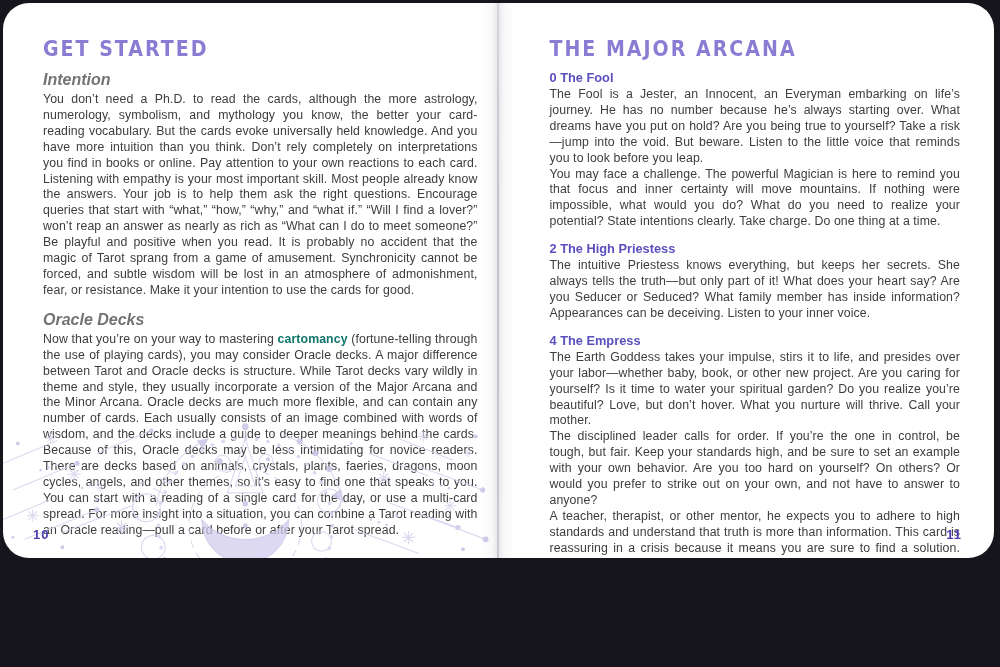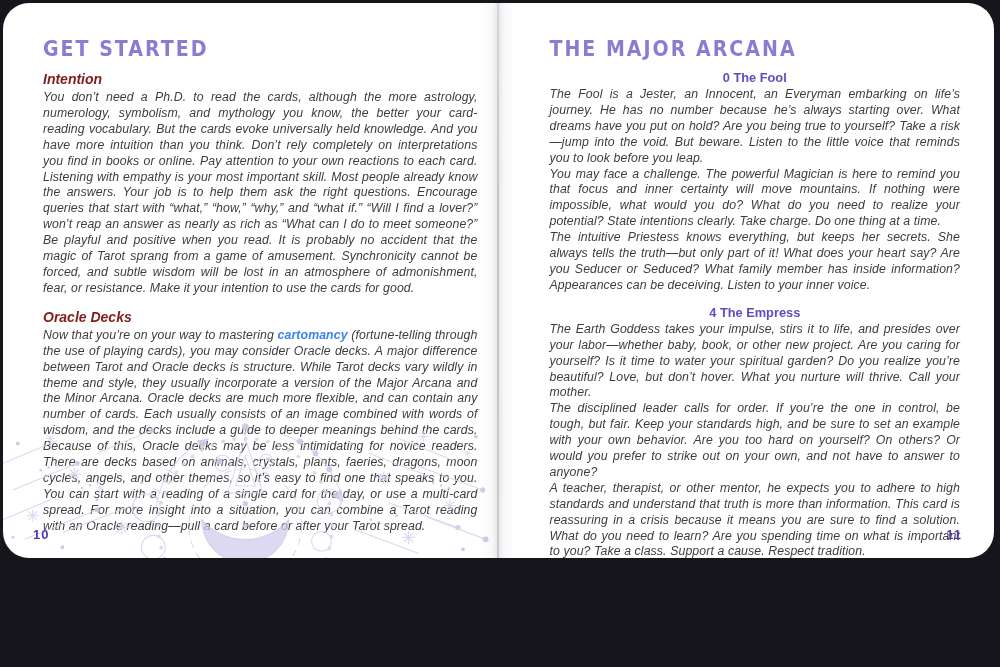--- a/index.html
+++ b/index.html
@@ -24,30 +24,30 @@
   .spine{flex:0 0 2px;background:linear-gradient(to bottom,#d6d6dc,#c2c2cb 40%,#c9c9d1);box-shadow:0 0 5px rgba(30,30,60,.18);}
   h1.page-heading{
     margin:0 0 8px 0;
     font-size:19px;font-weight:bold;letter-spacing:2px;
     color:#8a7bd3;
     font-family:"DejaVu Sans","Liberation Sans",sans-serif;
     transform:scaleY(1.08);transform-origin:left top;
   }
   h2.subhead{
     margin:12px 0 3px 0;
-    font-size:14px;font-weight:bold;font-style:italic;color:#7f1d1d;
+    font-size:16px;font-weight:bold;font-style:italic;color:#737373;
   }
   .bodytext{
     margin:0;font-size:12.3px;line-height:15.9px;color:#3d3d3d;
-    text-align:justify;letter-spacing:.1px;font-style:italic;
+    text-align:justify;letter-spacing:.1px;
   }
-  .bodytext strong{font-weight:bold;color:#3b82f6;}
+  .bodytext strong{font-weight:bold;color:#0f766e;}
   .entry-title{
     margin:11px 0 2px 0;
-    font-size:12.8px;font-weight:bold;color:#5b4fbe;text-align:center;
+    font-size:12.8px;font-weight:bold;color:#5b4fbe;
   }
   .pagenum{
     position:absolute;bottom:16px;
     font-size:13px;font-weight:bold;color:#4a3fb0;letter-spacing:1px;
   }
   .pn-left{left:30px;}
   .pn-right{right:32px;text-align:right;}
   .illo{position:absolute;left:0;bottom:0;width:100%;height:150px;pointer-events:none;}
 </style>
 </head>
@@ -170,20 +170,21 @@
     <h1 class="page-heading">THE MAJOR ARCANA</h1>
 
     <div>
       <h3 class="entry-title">0 The Fool</h3>
       <p class="bodytext">The Fool is a Jester, an Innocent, an Everyman embarking on life’s journey. He has no number because he’s always starting over. What dreams have you put on hold? Are you being true to yourself? Take a risk—jump into the void. But beware. Listen to the little voice that reminds you to look before you leap.</p>
     </div>
     <div>
       <p class="bodytext">You may face a challenge. The powerful Magician is here to remind you that focus and inner certainty will move mountains. If nothing were impossible, what would you do? What do you need to realize your potential? State intentions clearly. Take charge. Do one thing at a time.</p>
     </div>
     <div>
+      <h3 class="entry-title">2 The High Priestess</h3>
       <p class="bodytext">The intuitive Priestess knows everything, but keeps her secrets. She always tells the truth—but only part of it! What does your heart say? Are you Seducer or Seduced? What family member has inside information? Appearances can be deceiving. Listen to your inner voice.</p>
     </div>
     <div>
       <h3 class="entry-title">4 The Empress</h3>
       <p class="bodytext">The Earth Goddess takes your impulse, stirs it to life, and presides over your labor—whether baby, book, or other new project. Are you caring for yourself? Is it time to water your spiritual garden? Do you realize you’re beautiful? Love, but don’t hover. What you nurture will thrive. Call your mother.</p>
     </div>
     <div>
       <p class="bodytext">The disciplined leader calls for order. If you’re the one in control, be tough, but fair. Keep your standards high, and be sure to set an example with your own behavior. Are you too hard on yourself? On others? Or would you prefer to strike out on your own, and not have to answer to anyone?</p>
     </div>
     <div>

